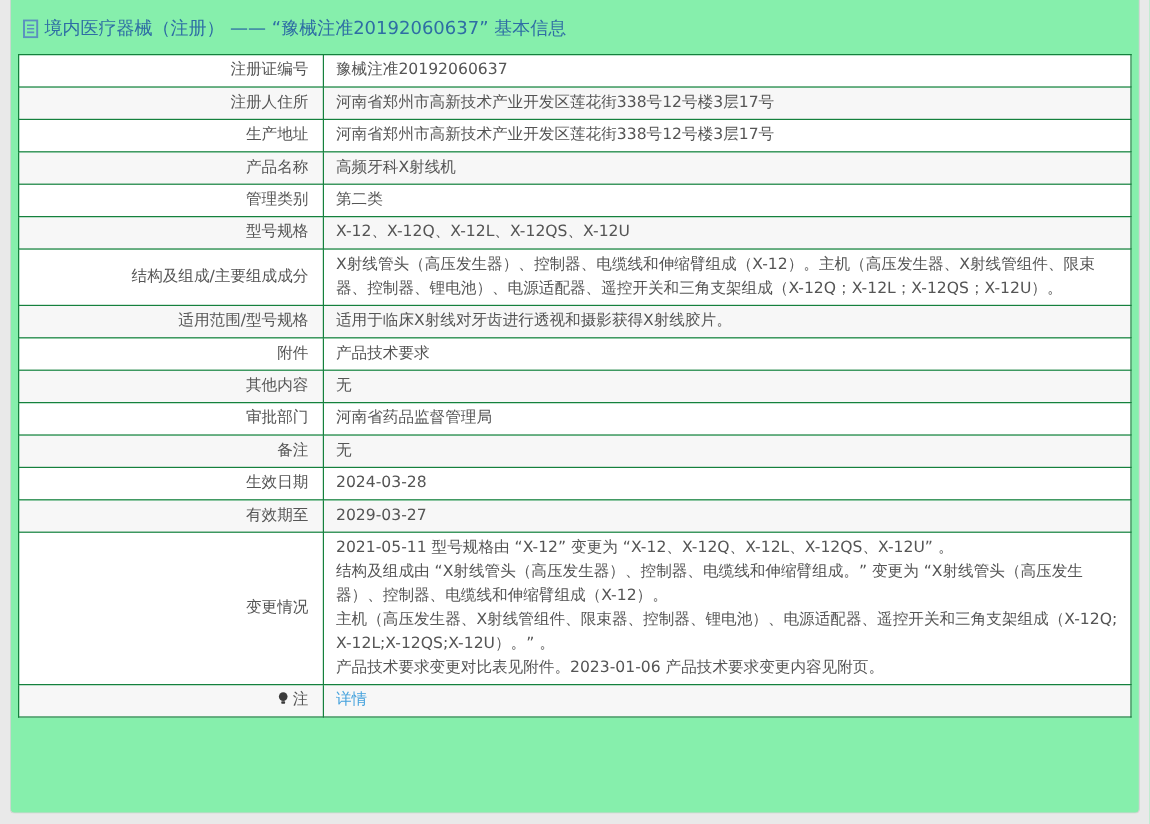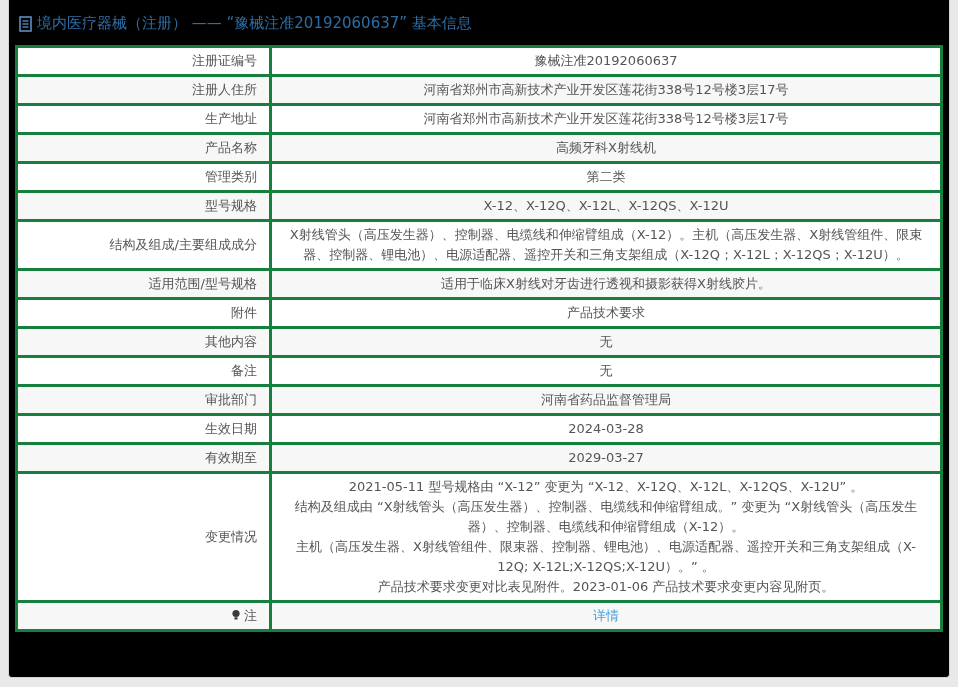--- a/index.html
+++ b/index.html
@@ -6,21 +6,21 @@
   html, body {
     width: 958px;
     font-family: "DejaVu Sans", "Liberation Sans", sans-serif;
   }
   body {
     background: #e9e9e9;
     min-height: 687px;
     padding: 0 8px;
   }
   .panel {
-    background: #000000;
+    background: #86efac;
     border: 1px solid #d5d5d5;
     border-top: none;
     border-radius: 0 0 4px 4px;
     width: 942px;
     min-height: 678px;
     padding: 0 6px 7px 6px;
   }
   .title-bar {
     display: flex;
     align-items: center;
@@ -35,34 +35,34 @@
   }
   .info-table {
     width: 100%;
     border-collapse: collapse;
     border: 1px solid #cccccc;
     table-layout: fixed;
   }
   .info-table tr:nth-child(even) { background: #f7f7f7; }
   .info-table tr:nth-child(odd)  { background: #ffffff; }
   .info-table th, .info-table td {
-    border: 3px solid #15803d;
+    border: 1px solid #15803d;
     font-size: 13px;
     font-weight: normal;
     color: #555555;
     line-height: 20px;
     vertical-align: middle;
   }
   .info-table th {
     width: 254px;
     text-align: right;
     padding: 3px 12px 3px 8px;
   }
   .info-table td {
-    text-align: center;
+    text-align: left;
     padding: 3px 10px;
   }
   .multiline { white-space: pre-line; }
   .details-link {
     color: #45a2dd;
     text-decoration: none;
     cursor: pointer;
     margin-top: 16px;
   }
   .note-icon {
@@ -125,26 +125,26 @@
       </tr>
       <tr>
         <th>附件</th>
         <td>产品技术要求</td>
       </tr>
       <tr>
         <th>其他内容</th>
         <td>无</td>
       </tr>
       <tr>
+        <th>审批部门</th>
+        <td>河南省药品监督管理局</td>
+      </tr>
+      <tr>
         <th>备注</th>
         <td>无</td>
-      </tr>
-      <tr>
-        <th>审批部门</th>
-        <td>河南省药品监督管理局</td>
       </tr>
       <tr>
         <th>生效日期</th>
         <td>2024-03-28</td>
       </tr>
       <tr>
         <th>有效期至</th>
         <td>2029-03-27</td>
       </tr>
       <tr>

